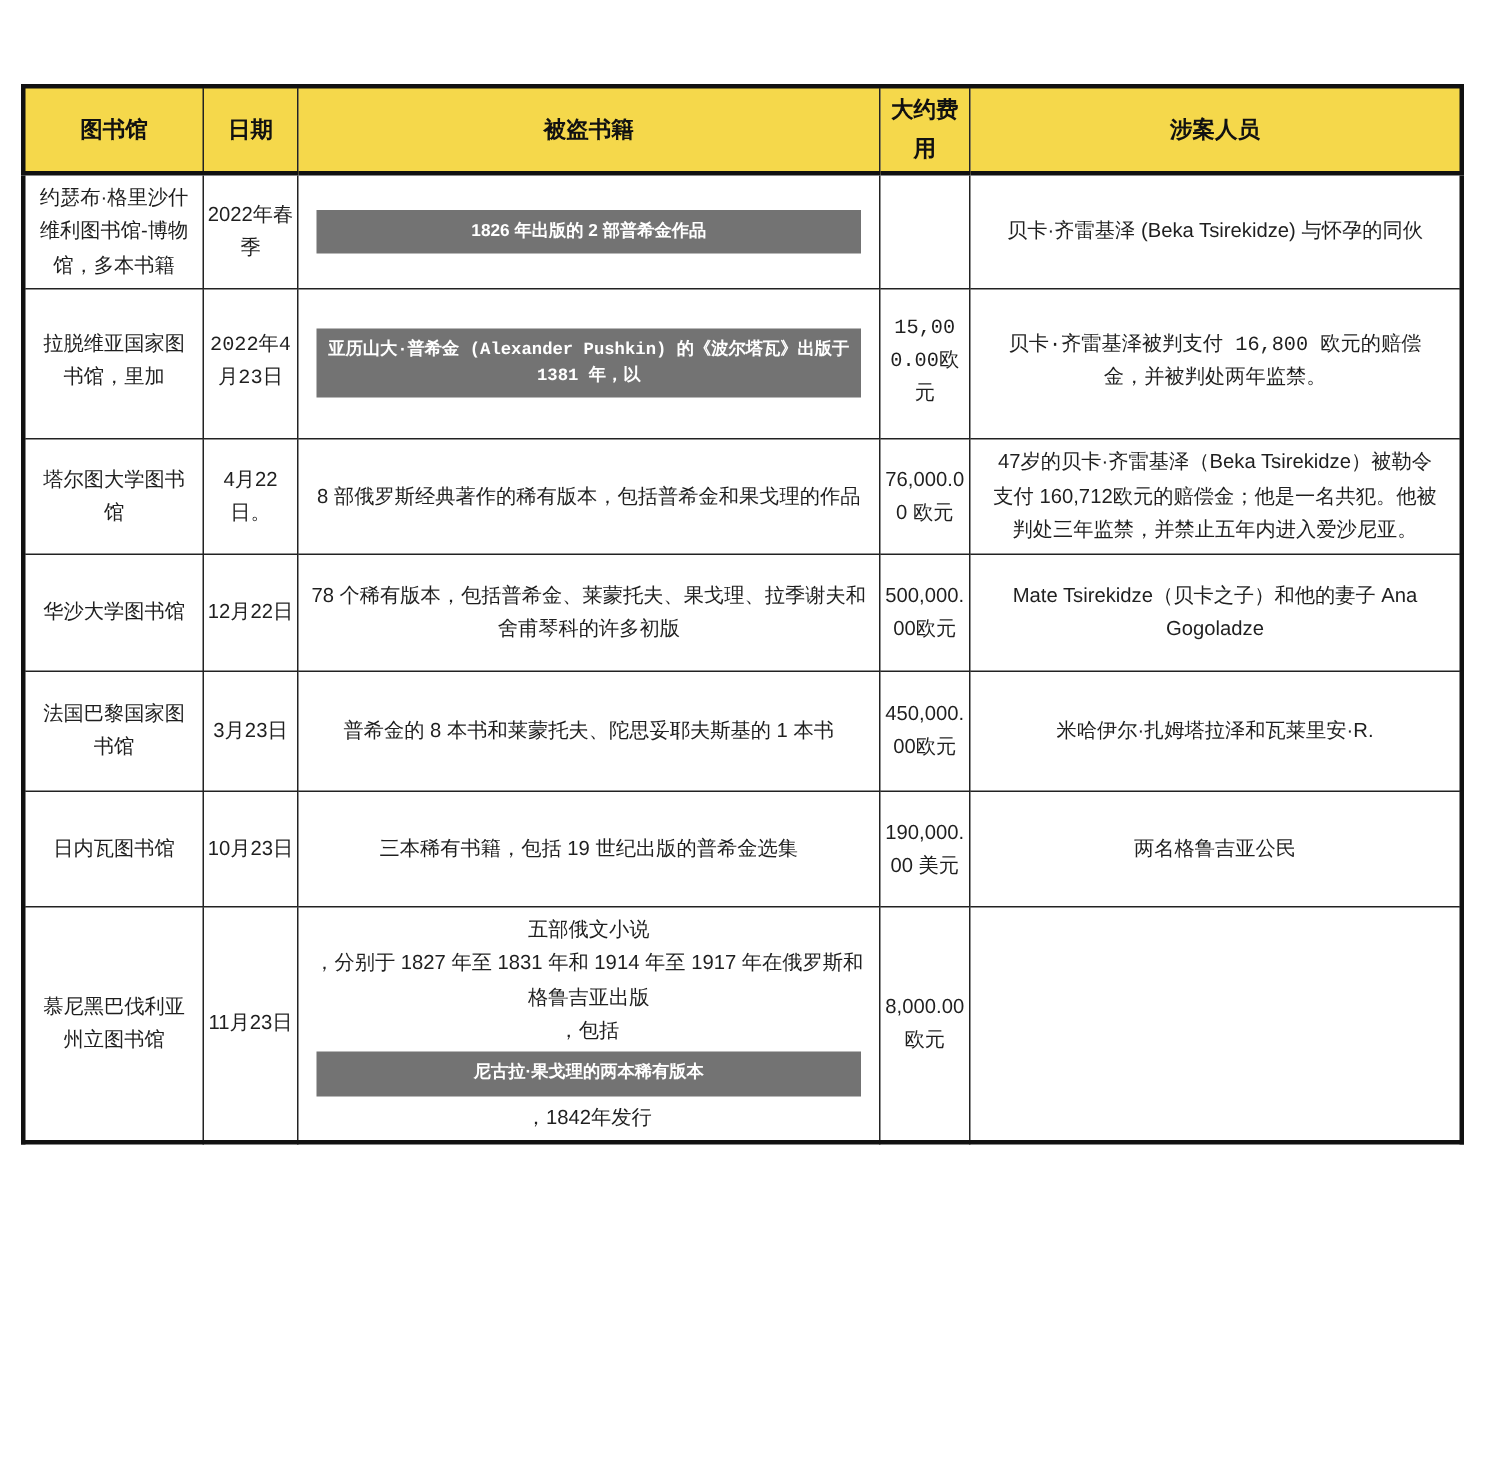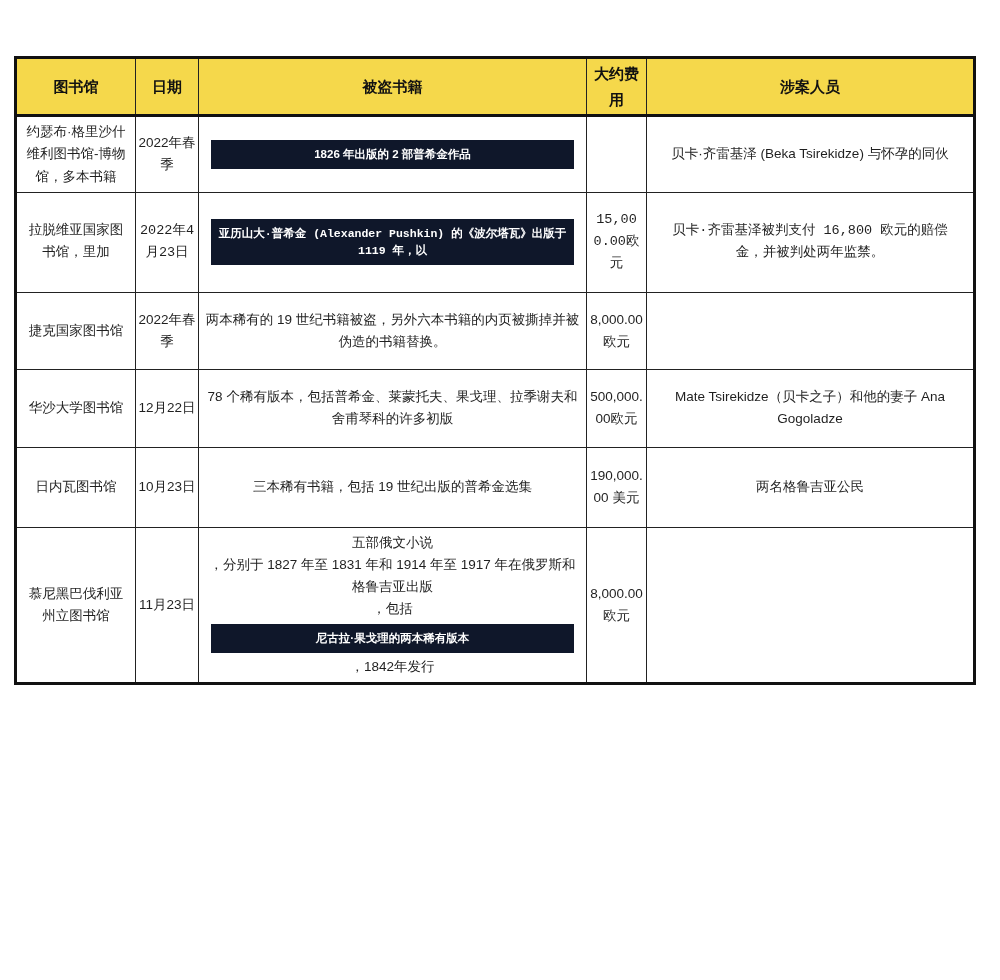--- a/index.html
+++ b/index.html
@@ -45,21 +45,21 @@
     padding: 4px 6px;
   }
   td.col-library { padding: 4px 8px; }
   td.col-date   { padding: 4px 2px; }
   td.col-books  { padding: 4px 6px; }
   td.col-cost   { word-break: break-all; padding: 16px 3px; }
   td.col-people { padding: 4px 14px; }
   .book-line { display: block; }
   .highlight-bar {
     display: block;
-    background: #0f172a;
+    background: #737373;
     color: #FFFFFF;
     font-weight: bold;
     font-size: 11.5px;
     line-height: 1.5;
     padding: 6px 4px;
     margin: 3px 6px;
   }
   
   tbody tr:nth-child(1)  { height: 75px; }
   tbody tr:nth-child(2)  { height: 74px; font-family: Liberation Mono, monospace; }
@@ -102,42 +102,51 @@
           <td class="col-books">
             <div class="highlight-bar">1826 年出版的 2 部普希金作品</div>
           </td>
           <td class="col-cost"></td>
           <td class="col-people">贝卡·齐雷基泽 (Beka Tsirekidze) 与怀孕的同伙</td>
         </tr>
         <tr>
           <td class="col-library">拉脱维亚国家图书馆，里加</td>
           <td class="col-date">2022年4月23日</td>
           <td class="col-books">
-            <div class="highlight-bar">亚历山大·普希金 (Alexander Pushkin) 的《波尔塔瓦》出版于 1119 年，以</div>
+            <div class="highlight-bar">亚历山大·普希金 (Alexander Pushkin) 的《波尔塔瓦》出版于 1381 年，以</div>
           </td>
           <td class="col-cost">15,000.00欧元</td>
           <td class="col-people">贝卡·齐雷基泽被判支付 16,800 欧元的赔偿金，并被判处两年监禁。</td>
         </tr>
         <tr>
-          <td class="col-library">捷克国家图书馆</td>
-          <td class="col-date">2022年春季</td>
+          <td class="col-library">塔尔图大学图书馆</td>
+          <td class="col-date">4月22日。</td>
           <td class="col-books">
-            <div class="book-line">两本稀有的 19 世纪书籍被盗，另外六本书籍的内页被撕掉并被伪造的书籍替换。</div>
+            <div class="book-line">8 部俄罗斯经典著作的稀有版本，包括普希金和果戈理的作品</div>
           </td>
-          <td class="col-cost">8,000.00 欧元</td>
-          <td class="col-people"></td>
+          <td class="col-cost">76,000.00 欧元</td>
+          <td class="col-people">47岁的贝卡·齐雷基泽（Beka Tsirekidze）被勒令支付 160,712欧元的赔偿金；他是一名共犯。他被判处三年监禁，并禁止五年内进入爱沙尼亚。</td>
         </tr>
         <tr>
           <td class="col-library">华沙大学图书馆</td>
           <td class="col-date">12月22日</td>
           <td class="col-books">
             <div class="book-line">78 个稀有版本，包括普希金、莱蒙托夫、果戈理、拉季谢夫和舍甫琴科的许多初版</div>
           </td>
           <td class="col-cost">500,000.00欧元</td>
           <td class="col-people">Mate Tsirekidze（贝卡之子）和他的妻子 Ana Gogoladze</td>
+        </tr>
+        <tr>
+          <td class="col-library">法国巴黎国家图书馆</td>
+          <td class="col-date">3月23日</td>
+          <td class="col-books">
+            <div class="book-line">普希金的 8 本书和莱蒙托夫、陀思妥耶夫斯基的 1 本书</div>
+          </td>
+          <td class="col-cost">450,000.00欧元</td>
+          <td class="col-people">米哈伊尔·扎姆塔拉泽和瓦莱里安·R.</td>
         </tr>
         <tr>
           <td class="col-library">日内瓦图书馆</td>
           <td class="col-date">10月23日</td>
           <td class="col-books">
             <div class="book-line">三本稀有书籍，包括 19 世纪出版的普希金选集</div>
           </td>
           <td class="col-cost">190,000.00 美元</td>
           <td class="col-people">两名格鲁吉亚公民</td>
         </tr>

